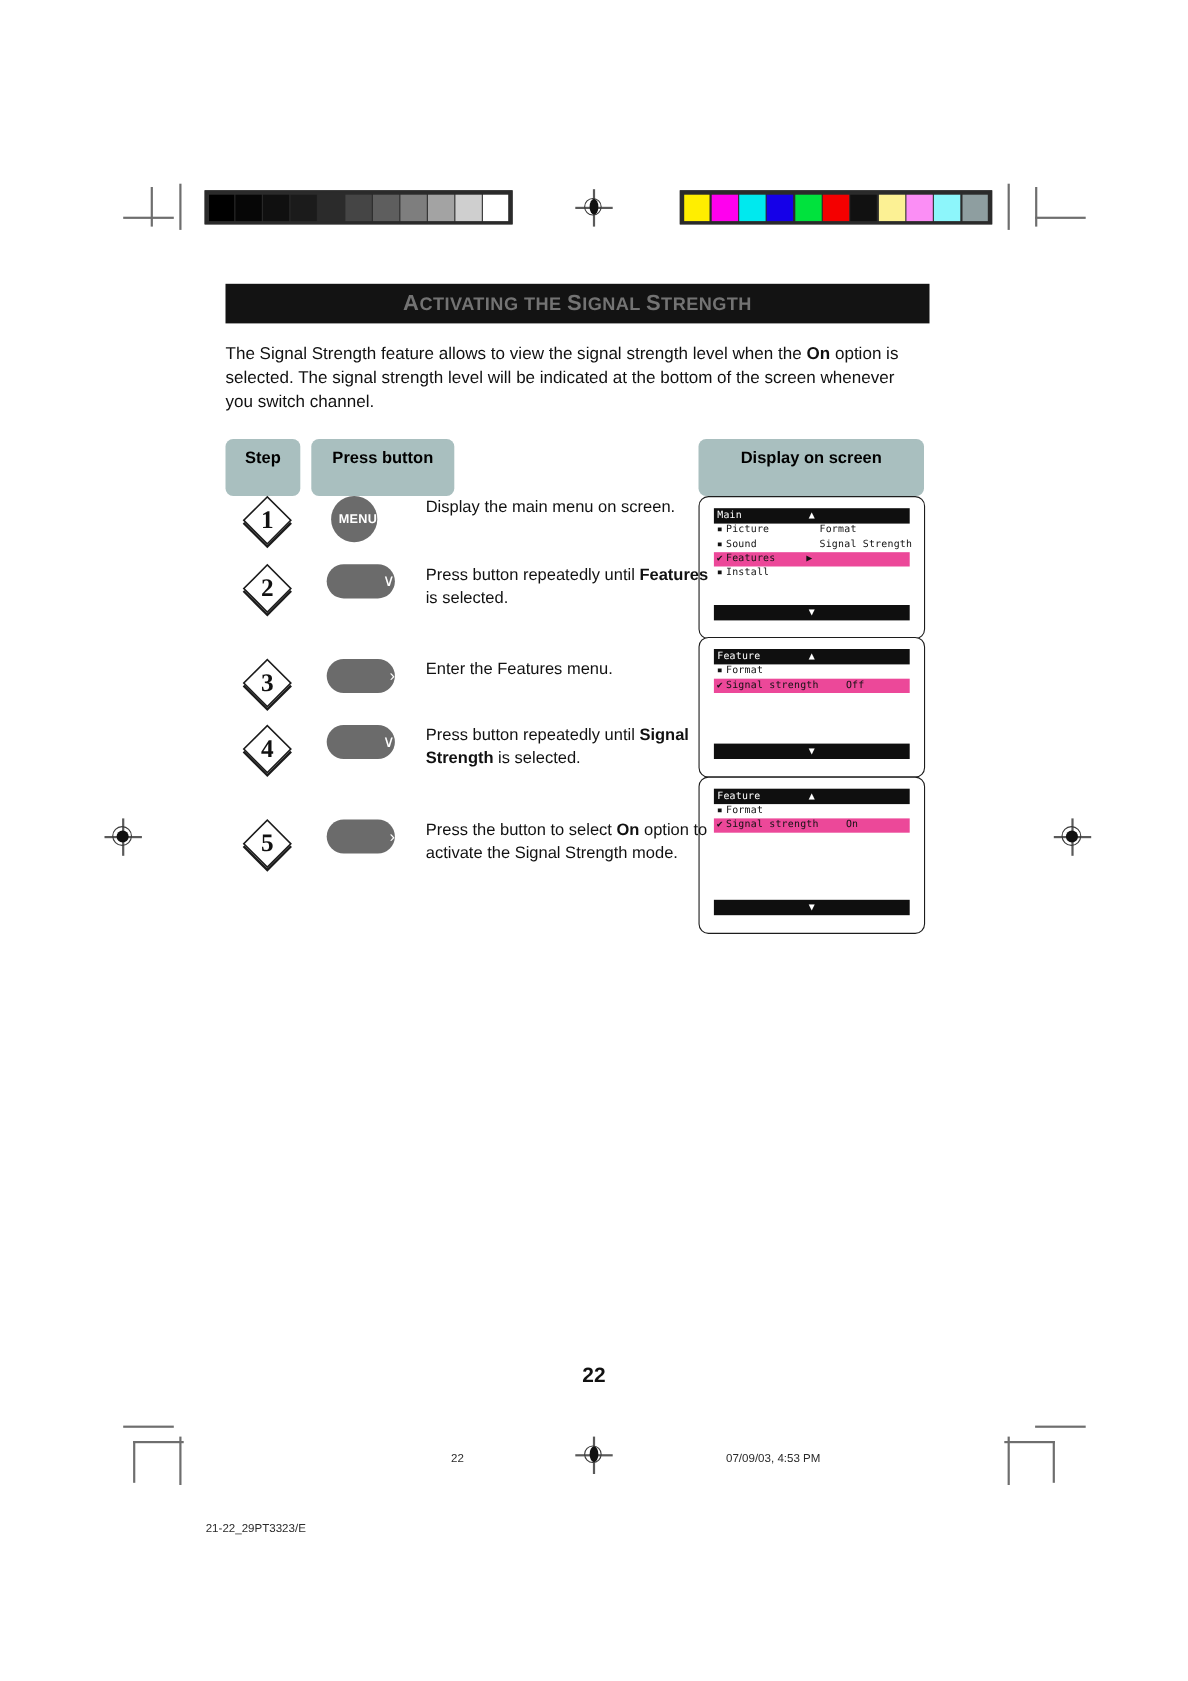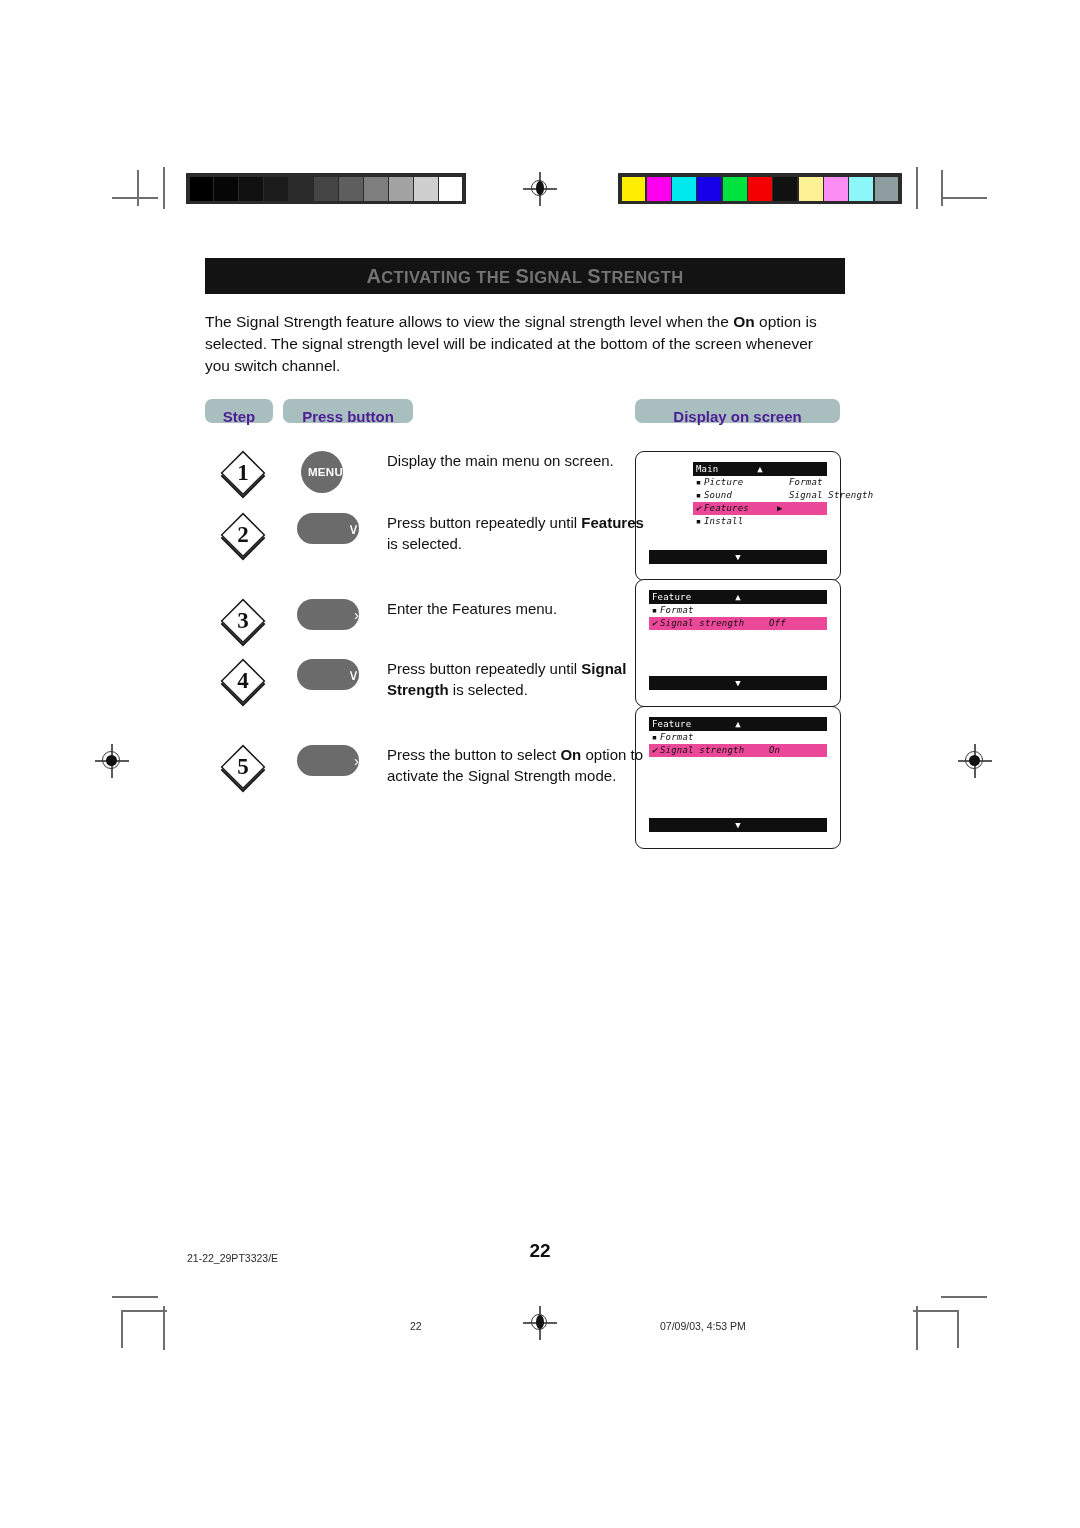--- a/index.html
+++ b/index.html
@@ -86,26 +86,26 @@
     width: 636px;
   }
   .intro b { font-weight: bold; }
 
   
   .heads { position: relative; height: 38px; margin-top: 22px; }
   .pill {
     position: absolute;
     background: #a9bfbf;
     border-radius: 7px;
-    height: 24px;
+    height: 52px;
     line-height: 36px;
     text-align: center;
     font-weight: bold;
     font-size: 15px;
-    color: #4c1d95;
+    color: #000000;
   }
   .pill.step   { left: 0px;   width: 68px; }
   .pill.press  { left: 78px;  width: 130px; }
   .pill.result { left: 430px; width: 205px; }
 
   
   .steps { position: relative; margin-top: 14px; height: 430px; }
 
   .row { position: absolute; left: 0; width: 430px; }
 
@@ -208,21 +208,20 @@
   .osd-bar.bottom { padding-left: 0; }
   .osd-row {
     font-family: "DejaVu Sans Mono", monospace;
     font-size: 9px;
     line-height: 13px;
     height: 13px;
     color: #111;
     position: relative;
     white-space: pre;
     letter-spacing: 0.2px;
-    font-style: italic;
   }
   .osd-row.hl { background: #ec4899; }
   .osd-row .mark {
     display: inline-block;
     width: 11px;
     text-align: center;
   }
   .osd-row .col2 {
     position: absolute;
     left: 96px;
@@ -332,21 +331,21 @@
 
   <div class="heads">
     <div class="pill step">Step</div>
     <div class="pill press">Press button</div>
     <div class="pill result">Display on screen</div>
   </div>
 
   <div class="steps" id="steps-container">
     <div class="screens" id="screens-container">
         <div class="tvbox" style="height: 130px;">
-          <div class="osd" style="top: 10px; margin-left: 44px;">
+          <div class="osd" style="top: 10px;">
             <div class="osd-bar"><span>Main</span><span class="caret">▲</span></div>
             <div class="osd-row"><span class="mark">▪</span><span>Picture</span><span class="col2">Format</span></div>
             <div class="osd-row"><span class="mark">▪</span><span>Sound</span><span class="col2">Signal Strength</span></div>
             <div class="osd-row hl"><span class="mark">✔</span><span>Features</span><span class="arrow">▶</span></div>
             <div class="osd-row"><span class="mark">▪</span><span>Install</span></div>
           </div>
           <div class="osd-bar bottom" style="position: absolute; left: 13px; right: 13px; bottom: 16px;">
             <span class="caret">▼</span>
           </div>
         </div>
@@ -410,15 +409,15 @@
         </div>
         <div class="btn"><span class="glyph">›</span></div>
         <div class="desc"><span>Press the button to select </span><b>On</b><span> option to activate the Signal Strength mode.</span></div>
       </div>
     </div>
 
 </div>
 
 <div class="page-num">22</div>
 
-<div class="foot-text" style="left:187px; top:1252px;">21-22_29PT3323/E</div>
+<div class="foot-text" style="left:187px; top:1384px;">21-22_29PT3323/E</div>
 <div class="foot-text" style="left:410px; top:1320px;">22</div>
 <div class="foot-text" style="left:660px; top:1320px;">07/09/03, 4:53 PM</div>
 
 </body></html>

